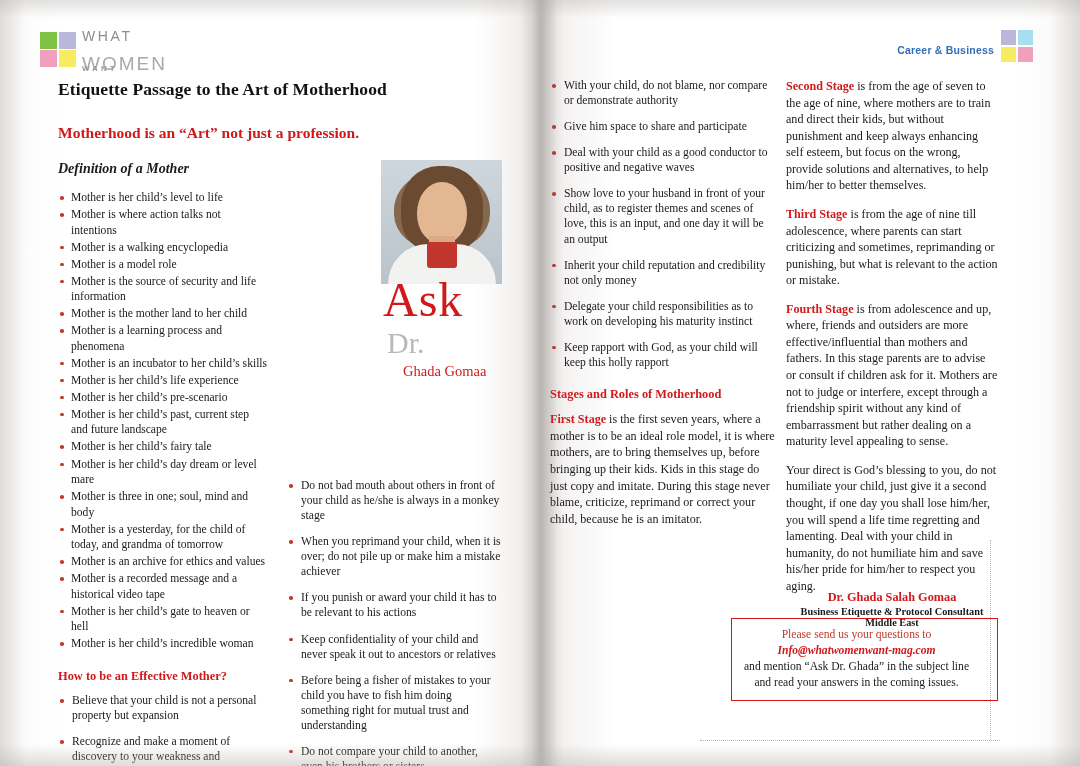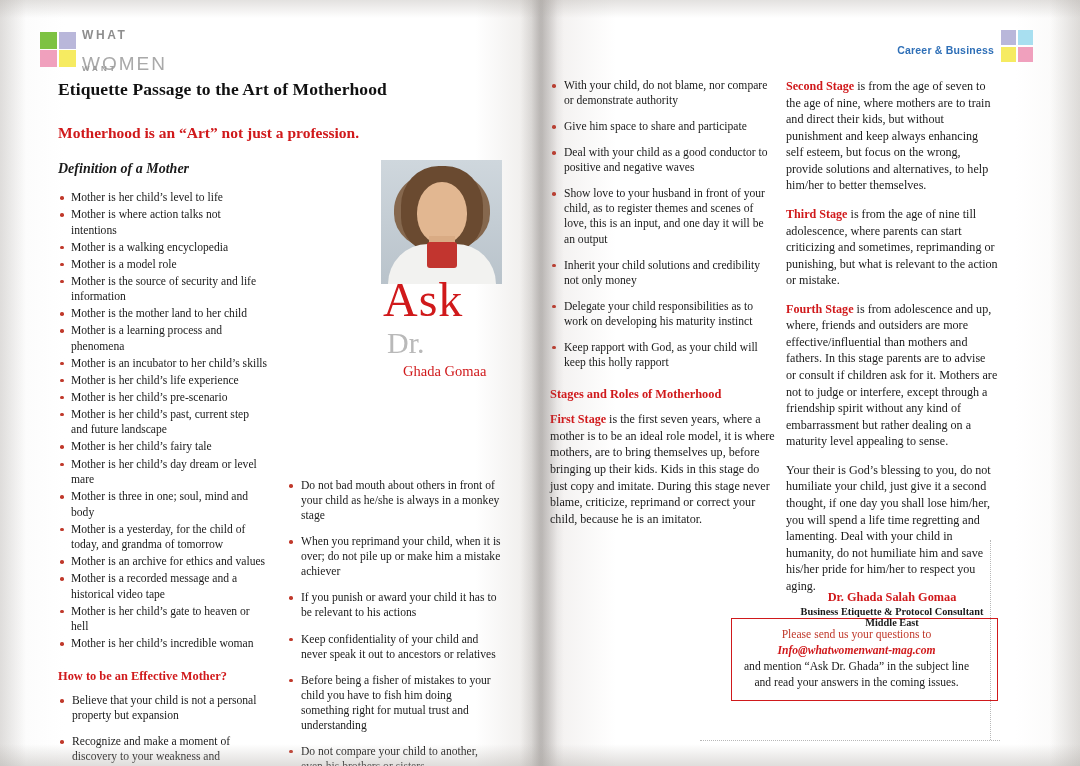--- a/index.html
+++ b/index.html
@@ -63,21 +63,21 @@
     position: absolute;
     width: 17px; height: 17px;
   }
   .sq1 { left: 0px;  top: 6px;  background: #7dc242; }
   .sq2 { left: 19px; top: 6px;  background: #b9b7da; }
   .sq3 { left: 0px;  top: 24px; background: #f0a0bd; }
   .sq4 { left: 19px; top: 24px; background: #f6eb61; }
   .mast-what {
     position: absolute; left: 42px; top: 2px;
     font-family: "Liberation Sans", sans-serif;
-    font-size: 12px; letter-spacing: 2.6px; color: #8d8d8d; font-weight: bold;
+    font-size: 14px; letter-spacing: 2.6px; color: #8d8d8d; font-weight: normal;
   }
   .mast-women {
     position: absolute; left: 42px; top: 11px;
     font-family: "Liberation Sans", sans-serif;
     font-size: 19px; letter-spacing: 2px; color: #a9a9a9; font-weight: normal; margin-top: 16px;
   }
   .mast-want {
     position: absolute; left: 42px; top: 38px;
     font-family: "Liberation Sans", sans-serif;
     font-size: 8px; letter-spacing: 3px; color: #9a9a9a; font-weight: bold;
@@ -401,33 +401,33 @@
       <li>Do not compare your child to another, even his brothers or sisters</li>
     </ul>
   </div>
 
   <div class="col col-c">
     <ul class="bul spaced">
       <li>With your child, do not blame, nor compare or demonstrate authority</li>
       <li>Give him space to share and participate</li>
       <li>Deal with your child as a good conductor to positive and negative waves</li>
       <li>Show love to your husband in front of your child, as to register themes and scenes of love, this is an input, and one day it will be an output</li>
-      <li>Inherit your child solutions and credibility not only money</li>
+      <li>Inherit your child reputation and credibility not only money</li>
       <li>Delegate your child responsibilities as to work on developing his maturity instinct</li>
       <li>Keep rapport with God, as your child will keep this holly rapport</li>
     </ul>
     <div class="red-head">Stages and Roles of Motherhood</div>
     <p class="body-p"><span class="stage-label">First Stage</span><span> is the first seven years, where a mother is to be an ideal role model, it is where mothers, are to bring themselves up, before bringing up their kids. Kids in this stage do just copy and imitate. During this stage never blame, criticize, reprimand or correct your child, because he is an imitator.</span></p>
   </div>
 
   <div class="col col-d">
     <p class="body-p"><span class="stage-label">Second Stage</span><span> is from the age of seven to the age of nine, where mothers are to train and direct their kids, but without punishment and keep always enhancing self esteem, but focus on the wrong, provide solutions and alternatives, to help him/her to better themselves.</span></p>
     <p class="body-p"><span class="stage-label">Third Stage</span><span> is from the age of nine till adolescence, where parents can start criticizing and sometimes, reprimanding or punishing, but what is relevant to the action or mistake.</span></p>
     <p class="body-p"><span class="stage-label">Fourth Stage</span><span> is from adolescence and up, where, friends and outsiders are more effective/influential than mothers and fathers. In this stage parents are to advise or consult if children ask for it. Mothers are not to judge or interfere, except through a friendship spirit without any kind of embarrassment but rather dealing on a maturity level appealing to sense.</span></p>
-    <p class="body-p">Your their is God’s blessing to you, do not humiliate your child, just give it a second thought, if one day you shall lose him/her, you will spend a life time regretting and lamenting. Deal with your child in humanity, do not humiliate him and save his/her pride for him/her to respect you aging.</p>
+    <p class="body-p">Your direct is God’s blessing to you, do not humiliate your child, just give it a second thought, if one day you shall lose him/her, you will spend a life time regretting and lamenting. Deal with your child in humanity, do not humiliate him and save his/her pride for him/her to respect you aging.</p>
   </div>
 
   <div class="sig">
     <div class="sig-name">Dr. Ghada Salah Gomaa</div>
     <div class="sig-role">Business Etiquette &amp; Protocol Consultant Middle East</div>
   </div>
 
   <div class="cta-box">
     <div>Please send us your questions to</div>
     <div class="line2">Info@whatwomenwant-mag.com</div>

